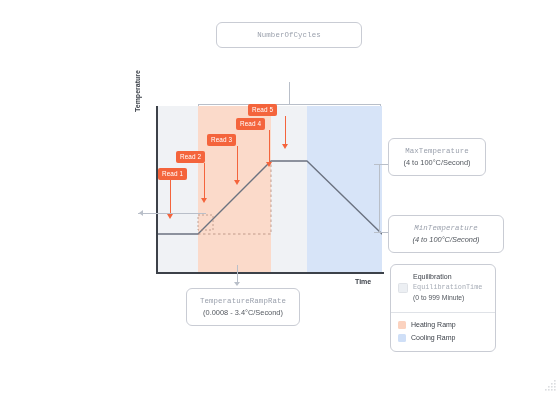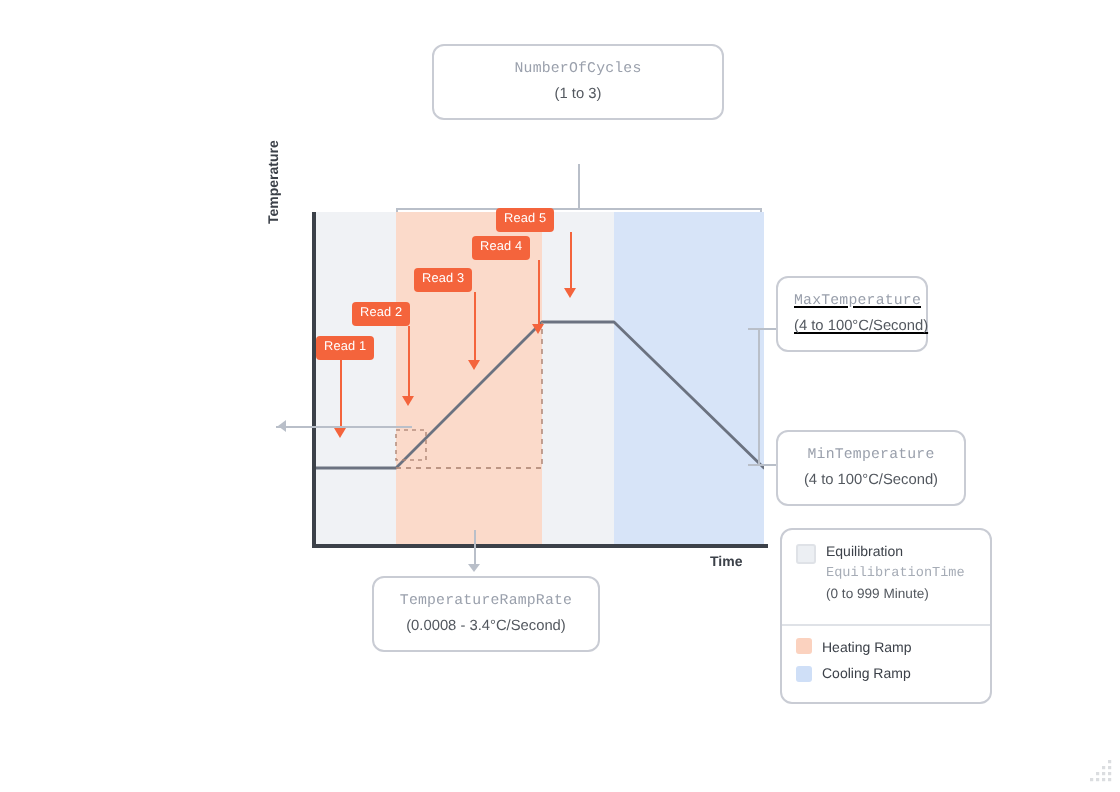--- a/index.html
+++ b/index.html
@@ -20,22 +20,22 @@
     font-family:"Liberation Mono", monospace;
     font-size:7.4px;color:#9aa0ac;letter-spacing:.1px;line-height:1.65;
     white-space:nowrap;
   }
   .rng{
     font-family:"Liberation Sans", sans-serif;
     font-size:7.4px;color:#53585f;line-height:1.65;white-space:nowrap;
   }
 
   #box-cycles{left:216px;top:22px;width:146px;}
-  #box-max{left:388px;top:138px;width:76px;text-decoration:underline;}
-  #box-min{left:388px;top:215px;width:95px;}
+  #box-max{left:388px;top:138px;width:98px;}
+  #box-min{left:388px;top:215px;width:116px;font-style:italic;}
   #box-res{left:22px;top:201px;width:116px;}
   #box-rate{left:186px;top:288px;width:114px;}
 
   
   .ln{position:absolute;background:#b9bfc9;}
   .vln{width:1px;}
   .hln{height:1px;}
 
   
   #brk-top-h{left:198px;top:104px;width:182px;height:1px;}
@@ -102,21 +102,21 @@
   }
 
   
   #legend{
     position:absolute;left:390px;top:264px;width:106px;
     background:#ffffff;border:1px solid #c9ccd4;border-radius:6px;
     box-sizing:border-box;
   }
   .lg-sec{padding:6px 7px;}
   .lg-div{height:1px;background:#dfe2e7;}
-  .lg-row{display:flex;align-items:flex-start;gap:5px;margin-bottom:2px;}
+  .lg-row{display:flex;align-items:center;gap:5px;margin-bottom:2px;}
   .sw{width:8px;height:8px;border-radius:1.5px;flex:none;margin-top:.5px;}
   .sw-eq{background:#eceff3;border:1px solid #dfe2e7;}
   .sw-heat{background:#fbd2bf;}
   .sw-cool{background:#cfdff7;}
   .lg-txt{font-size:7px;color:#3c4149;line-height:1.6;white-space:nowrap;}
   .lg-mono{font-family:"Liberation Mono", monospace;font-size:6.8px;color:#a6acb6;line-height:1.6;white-space:nowrap;}
   .lg-rng{font-size:6.8px;color:#53585f;line-height:1.6;white-space:nowrap;}
   .lg-stack{display:flex;flex-direction:column;}
 
   
@@ -127,21 +127,20 @@
 
 <div class="stage">
 
   <div class="ln vln" id="brk-top-stem"></div>
   <div class="ln hln" id="brk-top-h"></div>
   <div class="ln vln" id="brk-top-l"></div>
   <div class="ln vln" id="brk-top-r"></div>
 
   <div class="box" id="box-cycles">
     <div class="mono">NumberOfCycles</div>
-    <div class="rng">(1 to 3)</div>
   </div>
 
   <div id="plot">
     <div class="band band-eq" style="left:0px;width:42px;"></div>
     <div class="band band-heat" style="left:42px;width:73px;"></div>
     <div class="band band-eq" style="left:115px;width:36px;"></div>
     <div class="band band-cool" style="left:151px;width:75px;"></div>
 
     <svg width="226" height="166" style="position:absolute;left:0;top:0;">
       <polyline points="0,128 42,128 115,55 151,55 226,128" fill="none" stroke="#6b7280" stroke-width="1.4" stroke-linejoin="round" stroke-linecap="round"></polyline>

